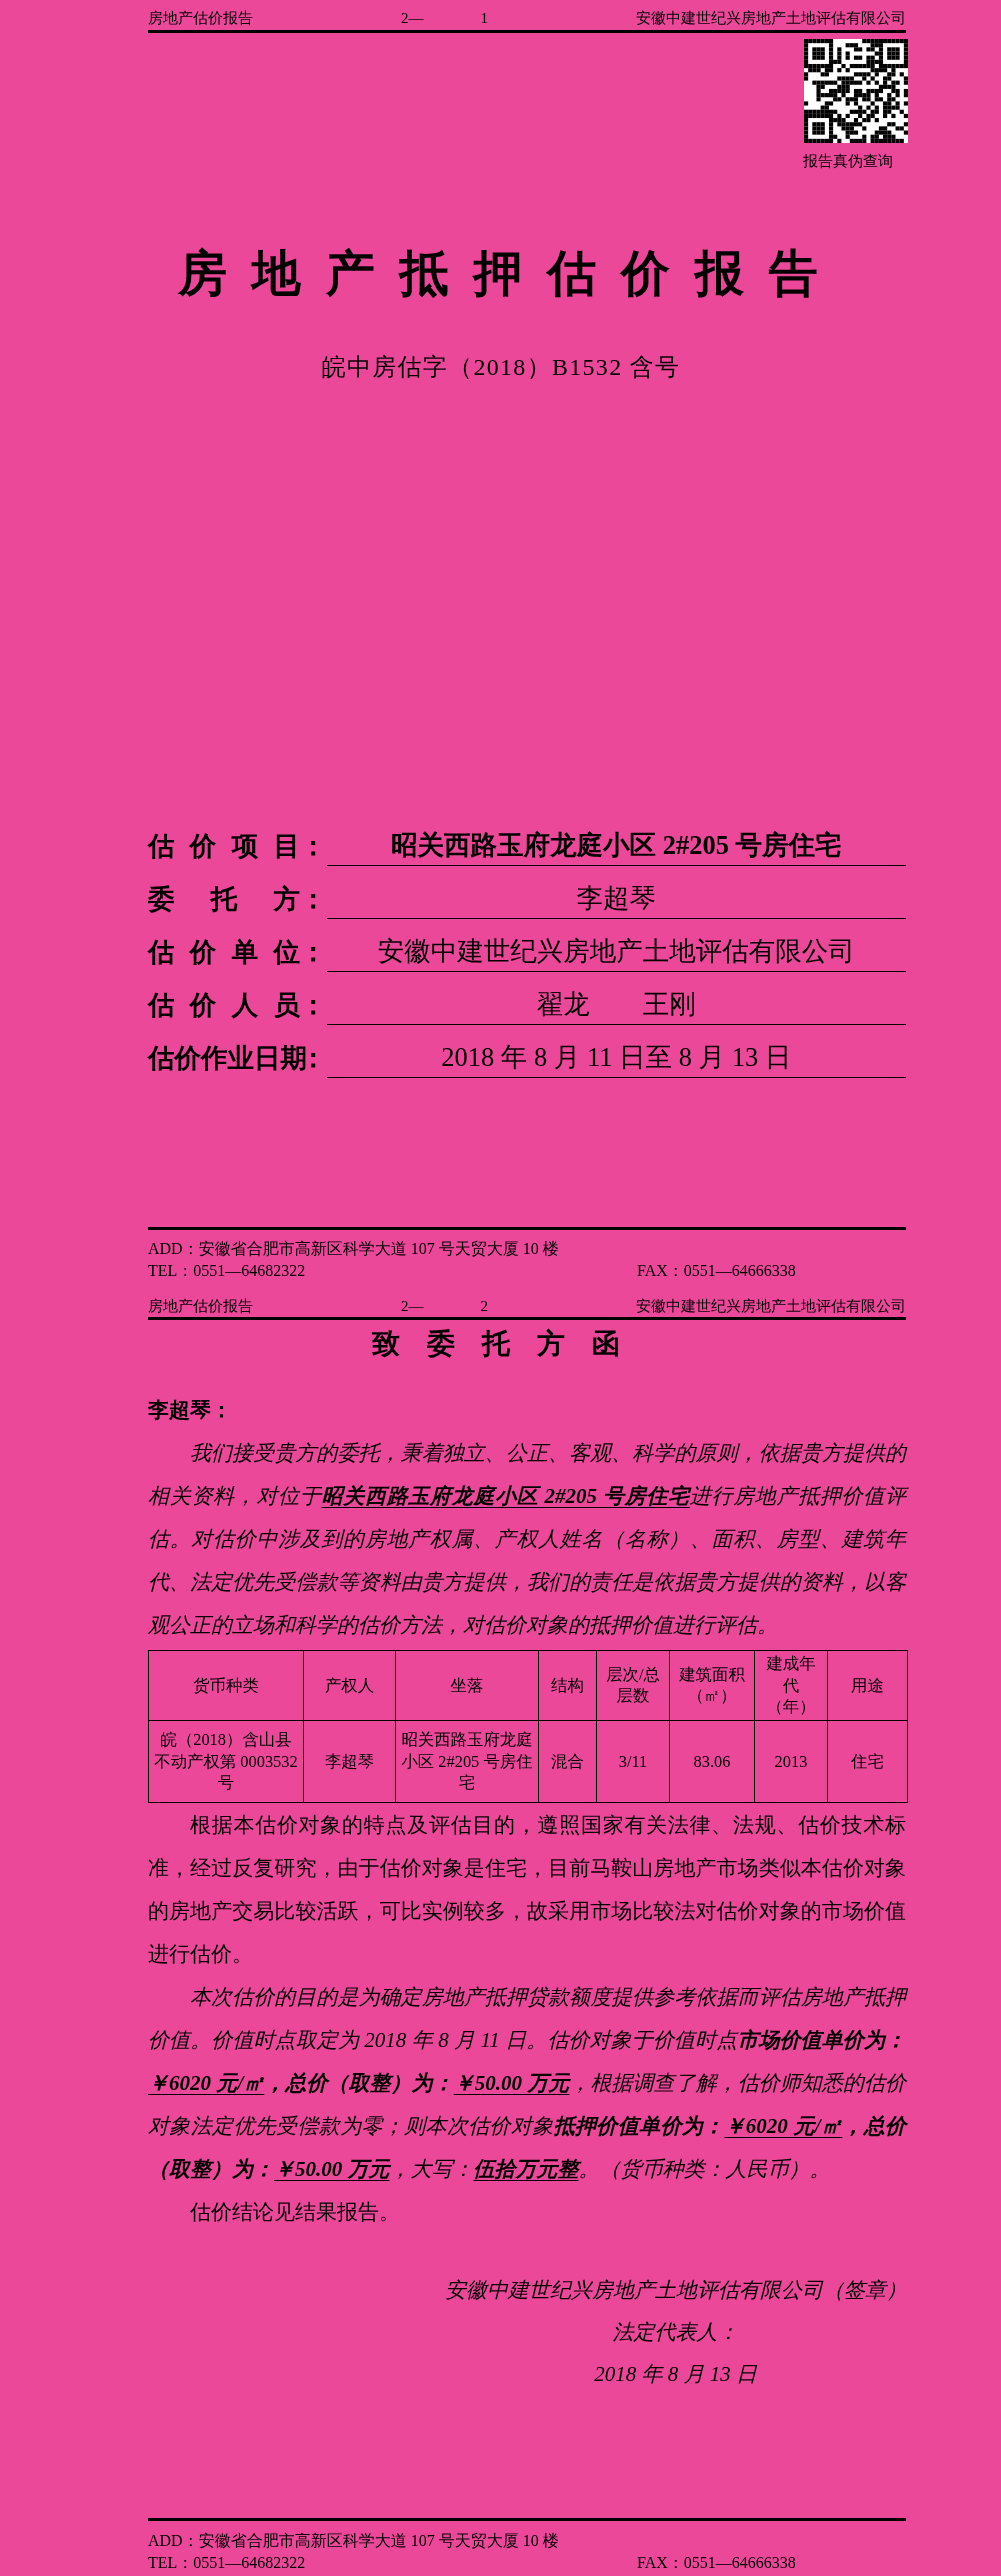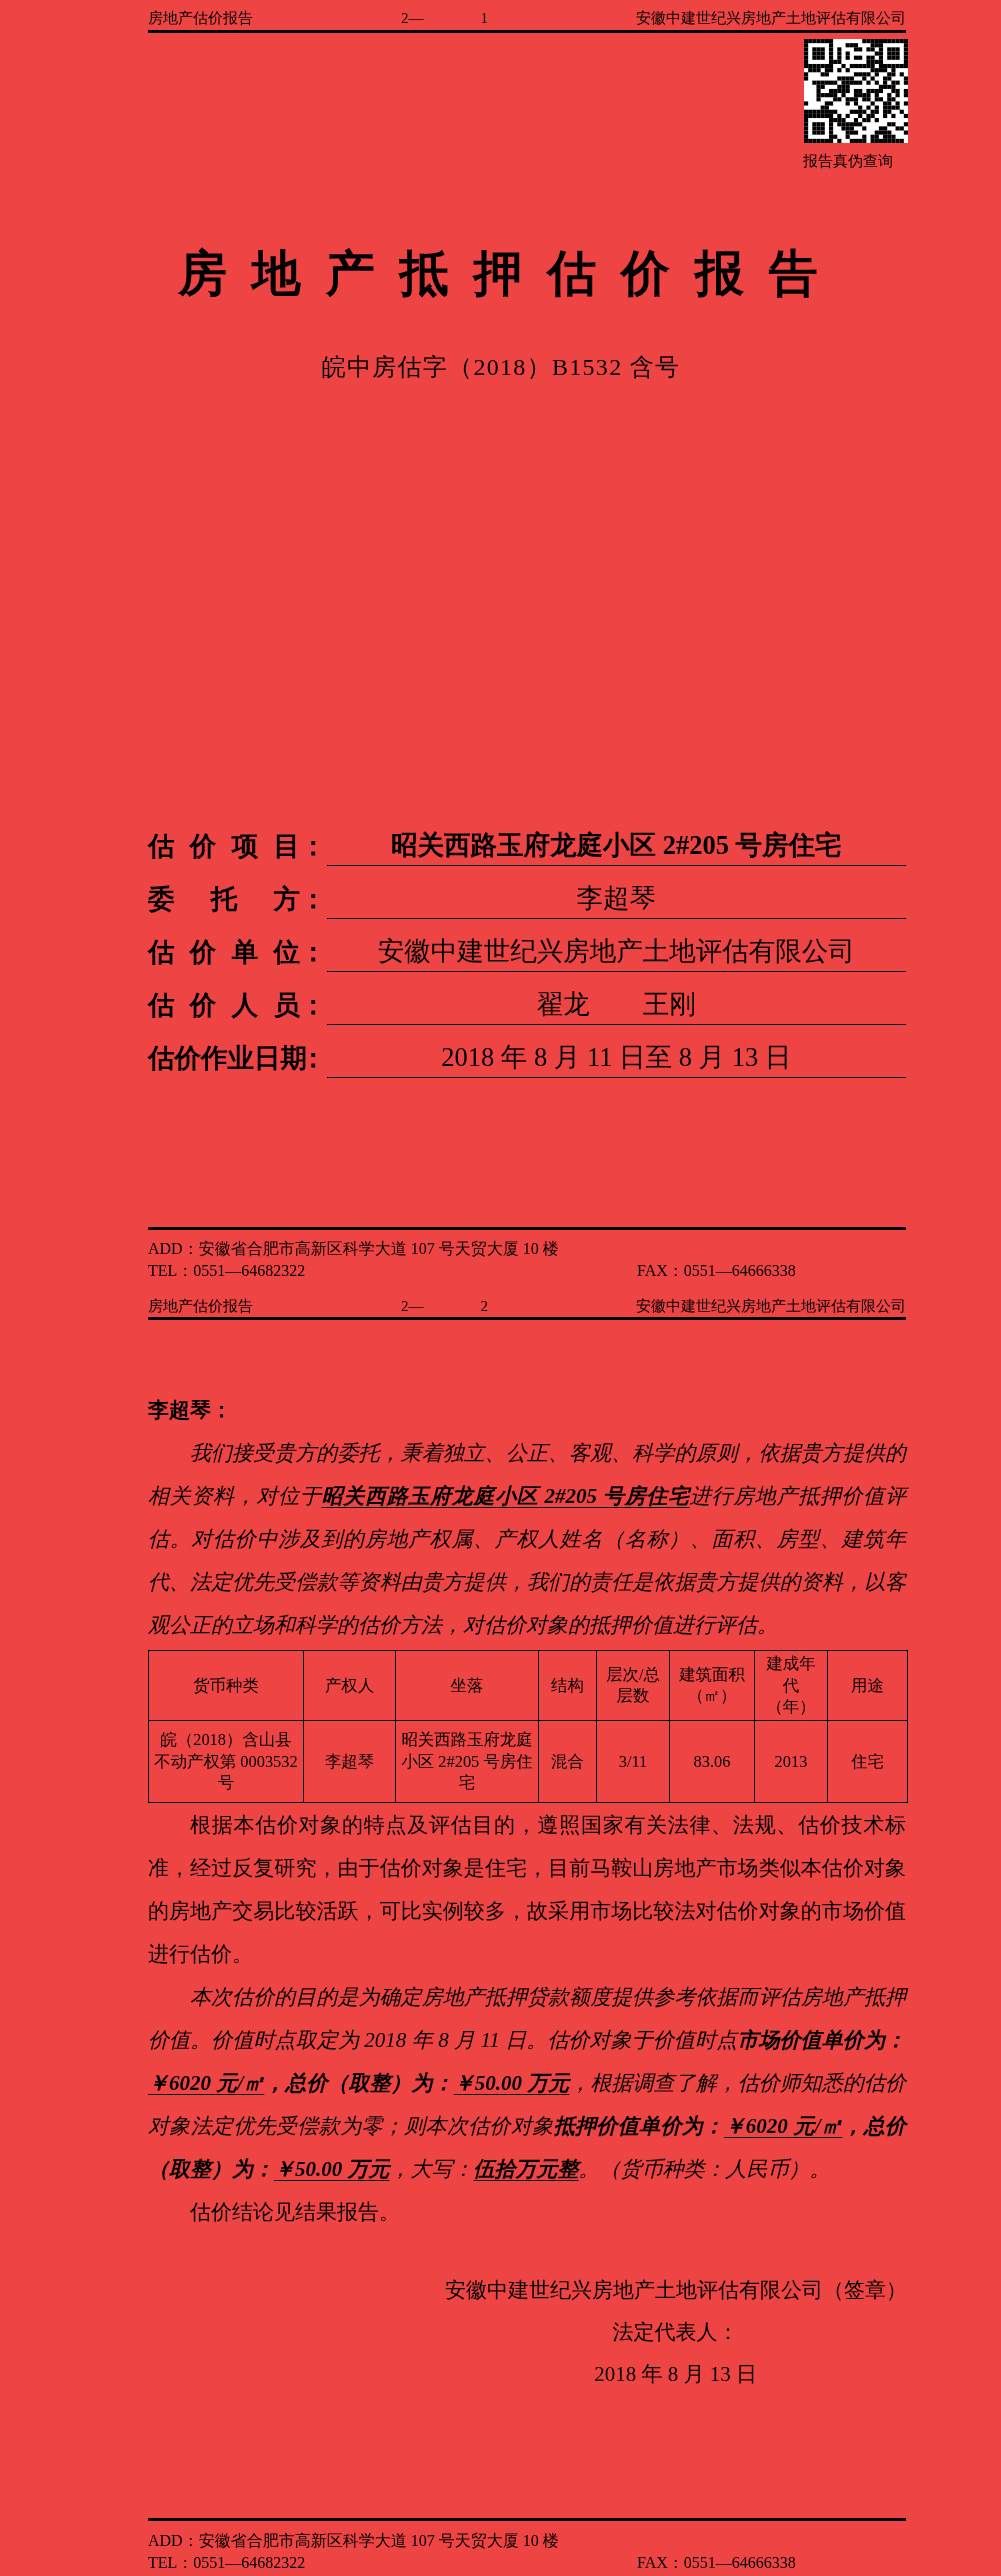--- a/index.html
+++ b/index.html
@@ -1,19 +1,19 @@
 <!DOCTYPE html>
 <html style="font-size:10px"><head>
 <meta charset="utf-8">
 <style>
   html,body{margin:0;padding:0;background:#ffffff;}
   .doc{
     position:relative;
     width:1002px;height:2576px;
-    background:#ef4444;color:#000;
+    background:#ec4899;color:#000;
     font-family:"Liberation Serif","DejaVu Serif",serif;
     overflow:hidden;
   }
   .page{position:absolute;left:0;width:1002px;height:1288px;}
   .page1{top:0;}
   .page2{top:1288px;}
 
   
   .pghead{
     position:absolute;left:148px;right:96px;top:8.8px;
@@ -79,21 +79,21 @@
   table.apr th,table.apr td{
     border:1.3px solid #000;text-align:center;vertical-align:middle;
     font-size:16.4px;line-height:21.5px;font-weight:normal;padding:2.5px 3.8px;
     overflow:hidden;
   }
   table.apr th{height:63px;}
   table.apr td{height:76px;}
 
   .sig{
     margin:35px 0 0 auto;width:461px;text-align:center;
-    font-size:21px;line-height:42px;
+    font-size:21px;line-height:42px;font-style:italic;
   }
   .sig .company{white-space:nowrap;}
 </style>
 </head>
 <body>
 
 <div class="doc">
 
   <section class="page page1">
 
@@ -490,20 +490,21 @@
     <header class="pghead">
       <span>房地产估价报告</span>
       <span class="pgnum">
         <span>2—</span>
         <span>2</span>
       </span>
       <span>安徽中建世纪兴房地产土地评估有限公司</span>
     </header>
     <div class="hline" style="top:29px"></div>
 
+    <h2 class="ltitle">致 委 托 方 函</h2>
 
     <div class="letter">
       <div class="salut">李超琴：</div>
 
       <p class="para"><span class="r">我们接受贵方的委托，秉着独立、公正、客观、科学的原则，依据贵方提供的相关资料，对位于</span><span class="r bu">昭关西路玉府龙庭小区 2#205 号房住宅</span><span class="r">进行房地产抵押价值评估。对估价中涉及到的房地产权属、产权人姓名（名称）、面积、房型、建筑年代、法定优先受偿款等资料由贵方提供，我们的责任是依据贵方提供的资料，以客观公正的立场和科学的估价方法，对估价对象的抵押价值进行评估。</span></p>
 
 
       <table class="apr">
         <colgroup>
           <col style="width:155px">

